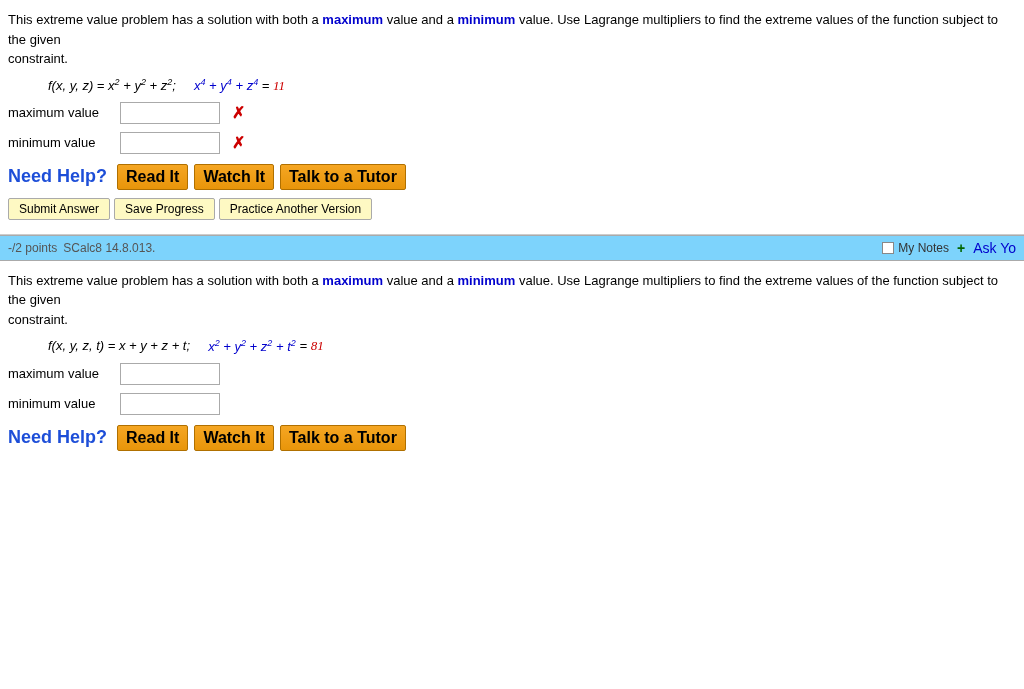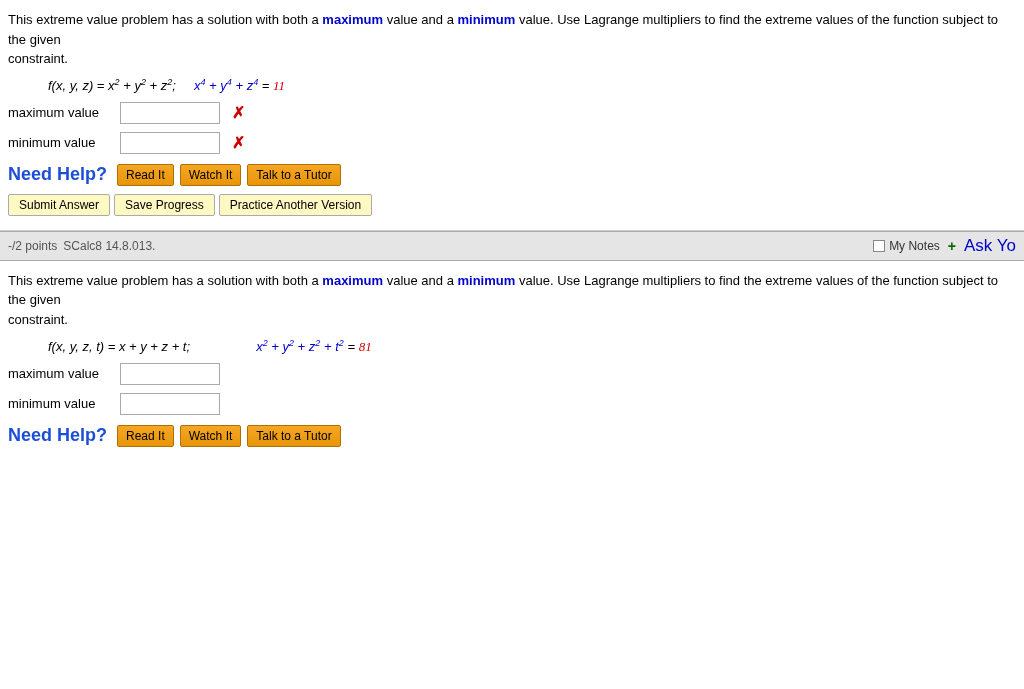--- a/index.html
+++ b/index.html
@@ -60,43 +60,43 @@
     .need-help-label {
       color: #1d4ed8;
       font-weight: bold;
       font-size: 18px;
       margin-right: 4px;
     }
     .help-btn {
       background: linear-gradient(to bottom, #f5a623, #e8950a);
       border: 1px solid #b07000;
       color: #000;
-      font-size: 12px;
-      font-weight: normal;
+      font-size: 16px;
+      font-weight: bold;
       padding: 3px 8px;
       cursor: pointer;
       border-radius: 2px;
     }
     .action-row {
       display: flex;
       align-items: center;
       gap: 4px;
       margin: 8px 0 4px 0;
     }
     .action-btn {
       background: #fef9c3;
       border: 1px solid #aaa;
       color: #000;
       font-size: 12px;
       padding: 3px 10px;
       cursor: pointer;
       border-radius: 2px;
     }
     .section-header {
-      background: #e5e5e5;
+      background: #7dd3fc;
       display: flex;
       align-items: center;
       justify-content: space-between;
       padding: 4px 8px;
       font-size: 12px;
       color: #333;
       border-top: 1px solid #aaa;
       border-bottom: 1px solid #aaa;
     }
     .section-header-left {
@@ -128,21 +128,21 @@
     }
     .checkbox-small {
       width: 12px;
       height: 12px;
       border: 1px solid #888;
       background: #fff;
       display: inline-block;
     }
     .ask-yo-link {
       color: #0000cc;
-      font-size: 17px;
+      font-size: 14px;
       cursor: pointer;
       text-decoration: none;
     }
     .green-plus {
       color: #006600;
       font-weight: bold;
       font-size: 14px;
     }
     .section2 {
       padding: 10px 8px;
@@ -214,21 +214,21 @@
 <div class="section2">
   <div class="problem-text">
     <span>This extreme value problem has a solution with both a <span class="highlight-blue">maximum</span> value and a <span class="highlight-blue">minimum</span> value. Use Lagrange multipliers to find the extreme values of the function subject to the given</span><br>
     <span>constraint.</span>
   </div>
 
   <div class="formula-line">
     <span style="font-style:italic;">
       <span style="font-style:italic;">f(x, y, z, t) = x + y + z + t;</span>
       &nbsp;&nbsp;&nbsp;
-      <span class="formula-blue" style="font-style:italic;margin-left:48px;">x<sup>2</sup> + y<sup>2</sup> + z<sup>2</sup> + t<sup>2</sup></span>
+      <span class="formula-blue" style="font-style:italic;">x<sup>2</sup> + y<sup>2</sup> + z<sup>2</sup> + t<sup>2</sup></span>
       <span style="font-style:italic;"> = </span>
       <span class="formula-red" style="font-style:italic;">81</span>
     </span>
   </div>
 
   <div class="field-row">
     <span class="field-label">maximum value</span>
     <input type="text" class="field-input" value="" style="">
   </div>
 

